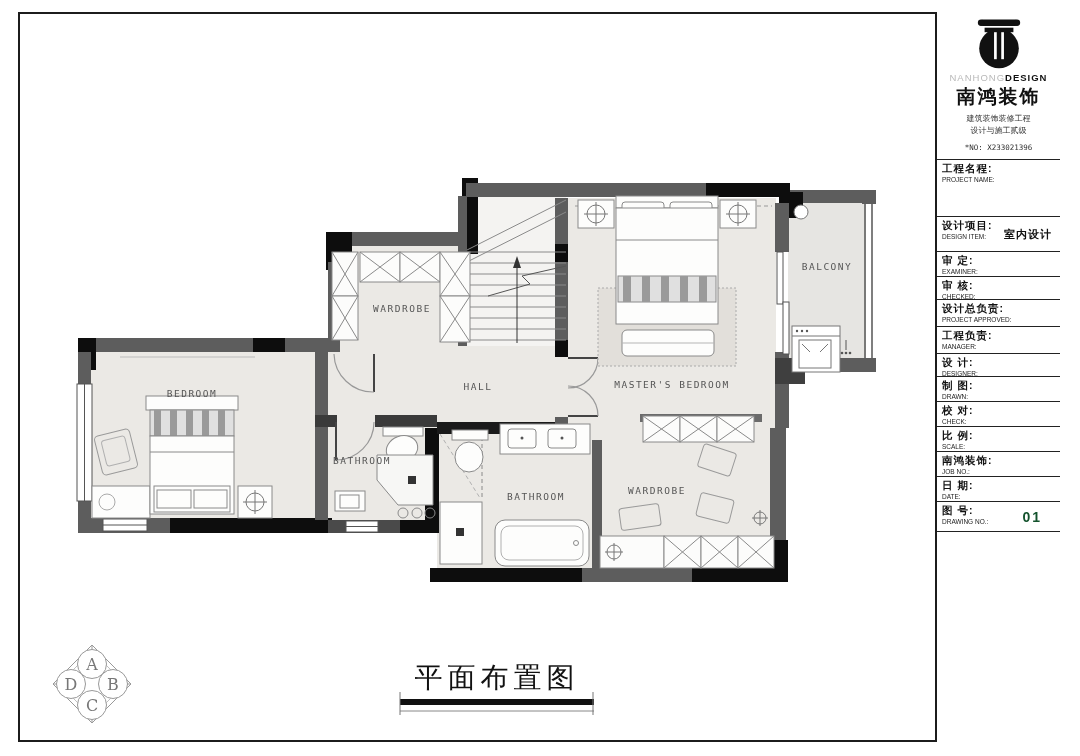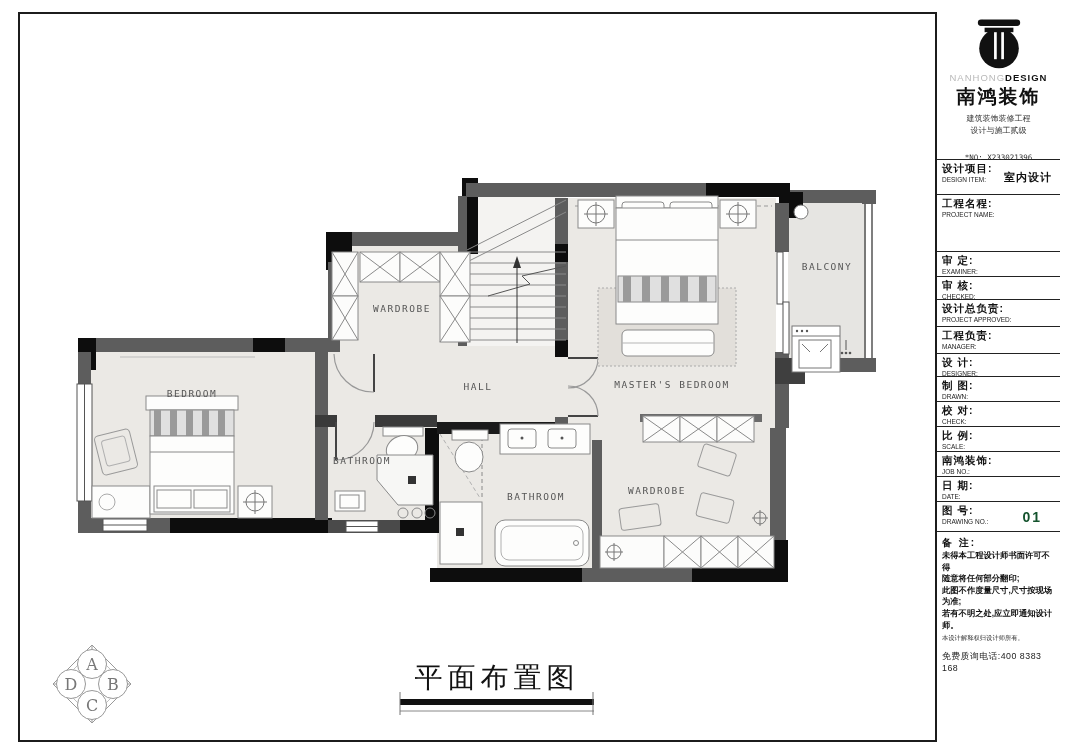--- a/index.html
+++ b/index.html
@@ -10,21 +10,21 @@
 
   
   .titleblock{position:absolute;left:935px;top:12px;width:125px;height:730px;background:#fff;
               border-left:2px solid #1c1c1c;box-sizing:border-box;display:flex;flex-direction:column;}
   .tb-logo{height:148px;border-bottom:1.5px solid #222;box-sizing:border-box;text-align:center;padding-top:4px;}
   .brandline{font-size:9.5px;letter-spacing:1px;margin-top:-2px;text-align:center;}
   .brand-light{color:#b9b9b9;}
   .brand-bold{color:#111;font-weight:bold;}
   .brand-zh{font-size:19px;font-weight:bold;color:#101010;letter-spacing:2px;margin-top:1px;}
   .cert{font-size:8px;color:#333;line-height:1.45;margin-top:3px;}
-  .certno{font-size:7.5px;color:#333;margin-top:17px;font-family:"DejaVu Sans Mono",monospace;}
+  .certno{font-size:7.5px;color:#333;margin-top:7px;font-family:"DejaVu Sans Mono",monospace;}
   .tb-row{border-bottom:1.5px solid #222;box-sizing:border-box;padding:2px 5px;position:relative;}
   .tb-row .zh{font-size:10.5px;font-weight:bold;color:#111;letter-spacing:1px;white-space:nowrap;}
   .tb-row .en{font-size:6.5px;color:#222;margin-top:0px;white-space:nowrap;transform-origin:left top;}
   .tb-val{position:absolute;right:8px;top:50%;transform:translateY(-50%);font-size:11px;font-weight:bold;color:#111;letter-spacing:1px;}
   .tb-val-no{position:absolute;right:18px;top:50%;transform:translateY(-50%);font-size:14px;font-weight:bold;color:#14532d;letter-spacing:2px;}
   .tb-notes{flex:1;padding:4px 5px;box-sizing:border-box;}
   .notes-title{font-size:10px;font-weight:bold;color:#111;letter-spacing:2px;}
   .notes-line{font-size:8.3px;color:#111;font-weight:bold;line-height:1.4;}
   .notes-small{font-size:6.3px;color:#333;margin-top:3px;}
   .notes-phone{font-size:8.8px;color:#222;margin-top:8px;letter-spacing:0.5px;}
@@ -362,29 +362,29 @@
       </svg>
       <div class="brandline"><span class="brand-light">NANHONG</span><span class="brand-bold">DESIGN</span></div>
       <div class="brand-zh">南鸿装饰</div>
       <div class="cert">
         <div>建筑装饰装修工程</div>
         <div>设计与施工贰级</div>
       </div>
       <div class="certno">*NO: X233021396</div>
     </div>
 
+    <div class="tb-row" style="height:57px">
+      <div class="zh">工程名程:</div>
+      <div class="en">PROJECT NAME:</div>
+    </div>
     <div class="tb-row" style="height:35px">
       <div class="zh">设计项目:</div>
       <div class="en">DESIGN ITEM:</div>
       <div class="tb-val">室内设计</div>
     </div>
-    <div class="tb-row" style="height:57px">
-      <div class="zh">工程名程:</div>
-      <div class="en">PROJECT NAME:</div>
-    </div>
     <div class="tb-row" style="height:25px">
       <div class="zh">审   定:</div>
       <div class="en">EXAMINER:</div>
     </div>
     <div class="tb-row" style="height:23px">
       <div class="zh">审   核:</div>
       <div class="en">CHECKED:</div>
     </div>
     <div class="tb-row" style="height:27px">
       <div class="zh">设计总负责:</div>
@@ -417,25 +417,14 @@
     <div class="tb-row" style="height:25px">
       <div class="zh">日   期:</div>
       <div class="en">DATE:</div>
     </div>
     <div class="tb-row" style="height:30px">
       <div class="zh">图   号:</div>
       <div class="en">DRAWING NO.:</div>
       <div class="tb-val-no">01</div>
     </div>
 
-    <div class="tb-notes">
-      <div class="notes-title">备 注:</div>
-      <div class="notes-line">未得本工程设计师书面许可不得</div>
-      <div class="notes-line">随意将任何部分翻印;</div>
-      <div class="notes-line">此图不作度量尺寸,尺寸按现场</div>
-      <div class="notes-line">为准;</div>
-      <div class="notes-line">若有不明之处,应立即通知设计</div>
-      <div class="notes-line">师。</div>
-      <div class="notes-small">本设计解释权归设计师所有。</div>
-      <div class="notes-phone">免费质询电话:400 8383 168</div>
-    </div>
   </div>
 </div>
 
 </body></html>

